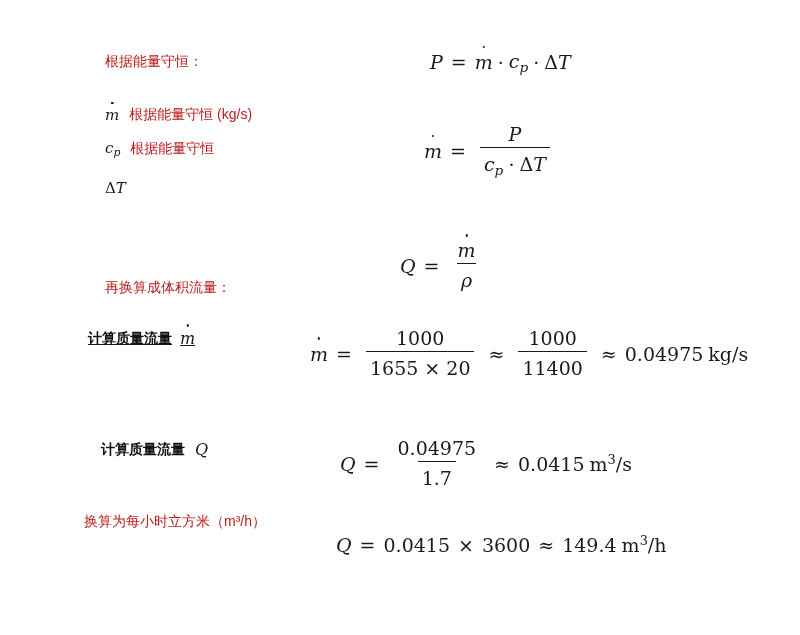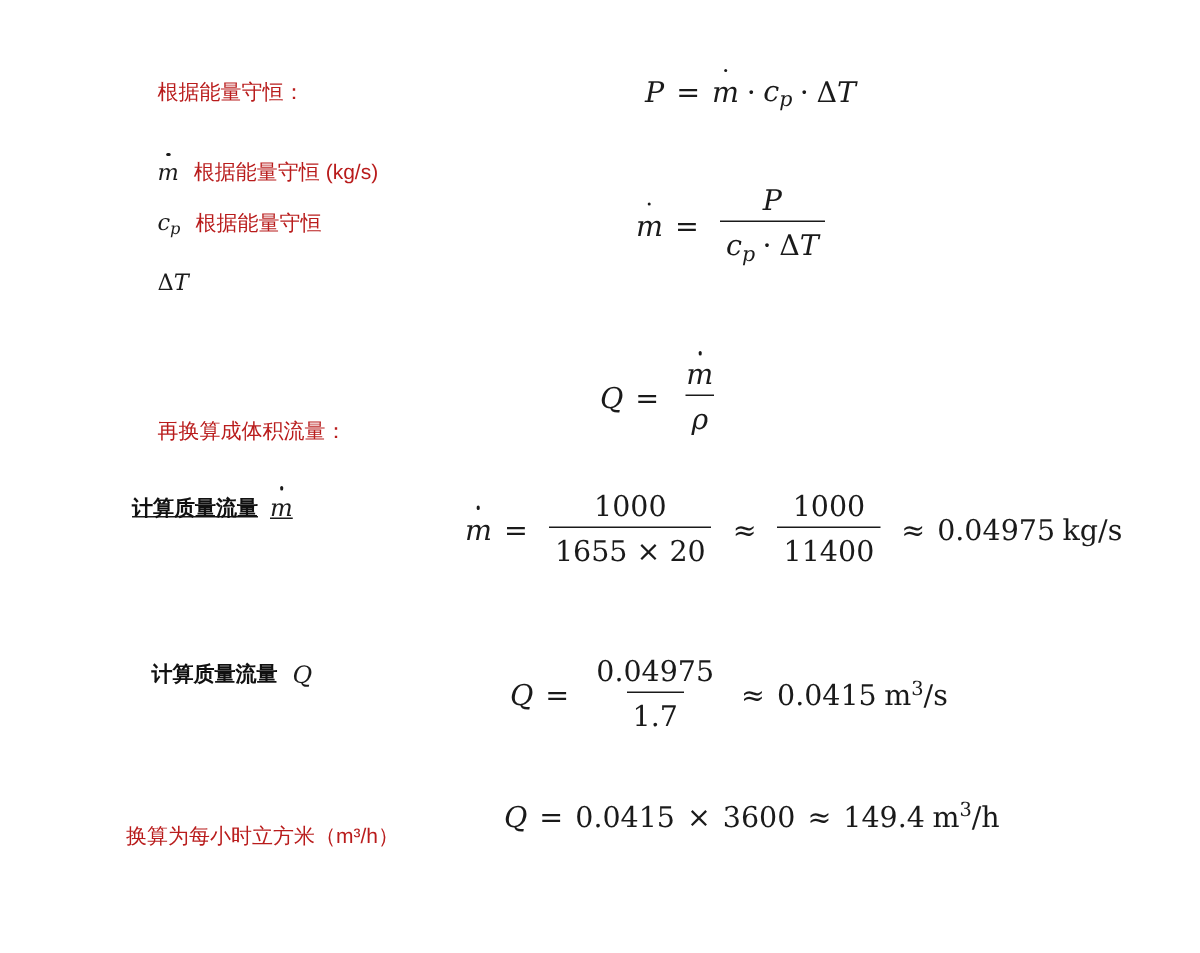--- a/index.html
+++ b/index.html
@@ -230,21 +230,21 @@
       </span>
       <span class="spw"></span>
         <span class="op">≈</span>
         <span class="spw"></span>
       <span class="num">0.0415</span>
       <span class="sp"></span>
       <span class="upright"><span>m</span><span class="sup">3</span><span>/s</span></span>
     </span>
   </div>
 
-  <div class="row" style="left:84px; top:549px;">
+  <div class="row" style="left:84px; top:513px;">
     <span class="label-text">换算为每小时立方米（m³/h）</span>
   </div>
 
   <div class="row" style="left:336px; top:533px;">
     <span class="math" style="font-size:19px;">
       <span>Q</span>
       <span class="spw"></span>
         <span class="op">=</span>
         <span class="spw"></span>
       <span class="num">0.0415</span>

